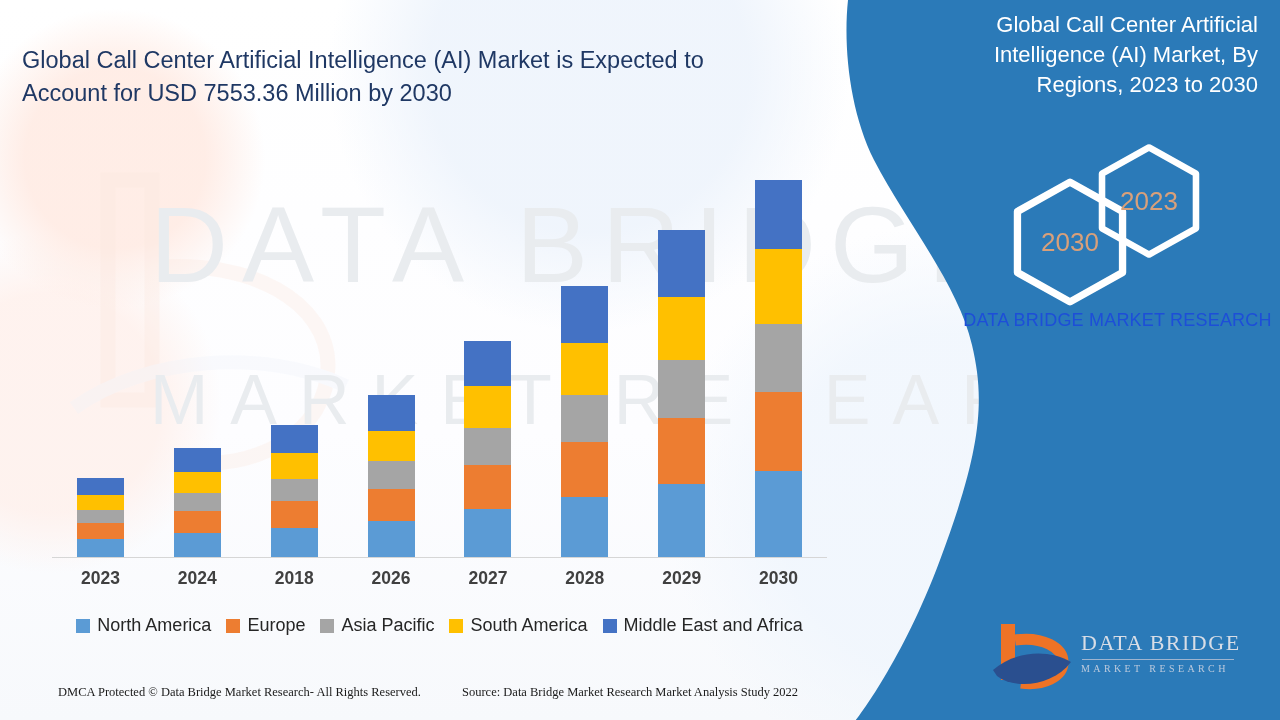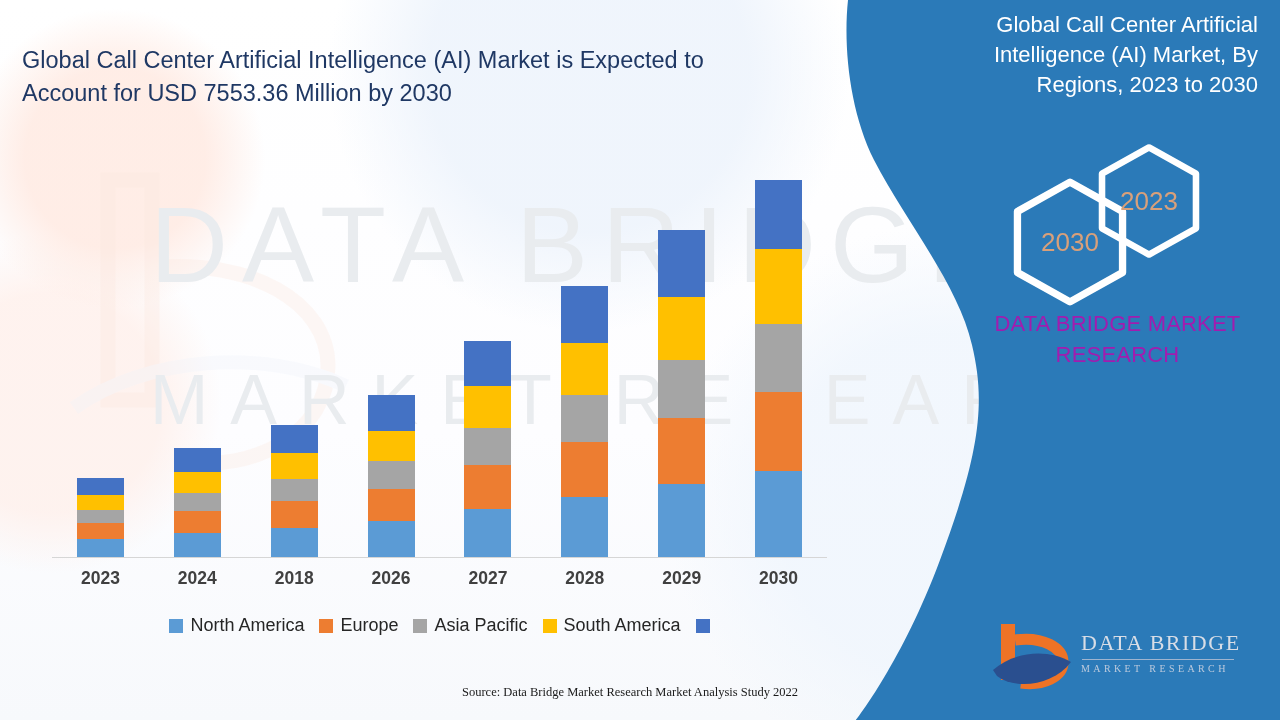--- a/index.html
+++ b/index.html
@@ -64,21 +64,21 @@
     box-sizing:border-box;}
 
   .hexwrap{position:absolute;left:10px;top:140px;width:300px;height:145px;}
   .hex{position:absolute;}
   .hex .hx-label{position:absolute;inset:0;display:flex;align-items:center;
     justify-content:center;color:#d9a07a;font-size:26px;}
   .hex-2023{left:128px;top:2px;width:112px;height:118px;}
   .hex-2030{left:42px;top:36px;width:126px;height:132px;}
 
   .brand{position:absolute;left:0;top:308px;width:325px;text-align:center;
-    color:#a21caf;font-size:22px;line-height:1.42;font-weight:400;
+    color:#1d4ed8;font-size:18px;line-height:1.42;font-weight:400;
     letter-spacing:.2px;}
 
   .logo{position:absolute;left:36px;top:618px;width:250px;height:80px;}
   .logo-text{position:absolute;left:90px;top:12px;}
   .logo-t1{color:#d8dde6;font-family:"Liberation Serif",serif;font-size:22px;
     letter-spacing:1.5px;white-space:nowrap;}
   .logo-rule{width:152px;height:1px;background:#9fb4cf;margin:3px 0 3px 1px;}
   .logo-t2{color:#bccadd;font-family:"Liberation Serif",serif;font-size:10px;
     letter-spacing:3.4px;white-space:nowrap;}
 </style>
@@ -205,23 +205,25 @@
       <div class="lg">
         <span class="lg-sw" style="background: rgb(165, 165, 165);"></span>
         <span class="lg-tx">Asia Pacific</span>
       </div>
       <div class="lg">
         <span class="lg-sw" style="background: rgb(255, 192, 0);"></span>
         <span class="lg-tx">South America</span>
       </div>
       <div class="lg">
         <span class="lg-sw" style="background: rgb(68, 114, 196);"></span>
-      </div>
-    </div>
-
+        <span class="lg-tx">Middle East and Africa</span>
+      </div>
+    </div>
+
+  <div class="footer-left">DMCA Protected © Data Bridge Market Research- All Rights Reserved.</div>
   <div class="footer-right">Source: Data Bridge Market Research Market Analysis Study 2022</div>
 
   <div class="panel">
     <svg width="1280" height="720" viewBox="0 0 1280 720">
       <path d="M848 0 L1280 0 L1280 720 L856 720
                C 856 720 903 660 940 560
                C 982 448 985 400 972 345
                C 958 284 906 222 874 160
                C 850 112 843 48 848 0 Z" fill="#2b7ab8"></path>
     </svg>

